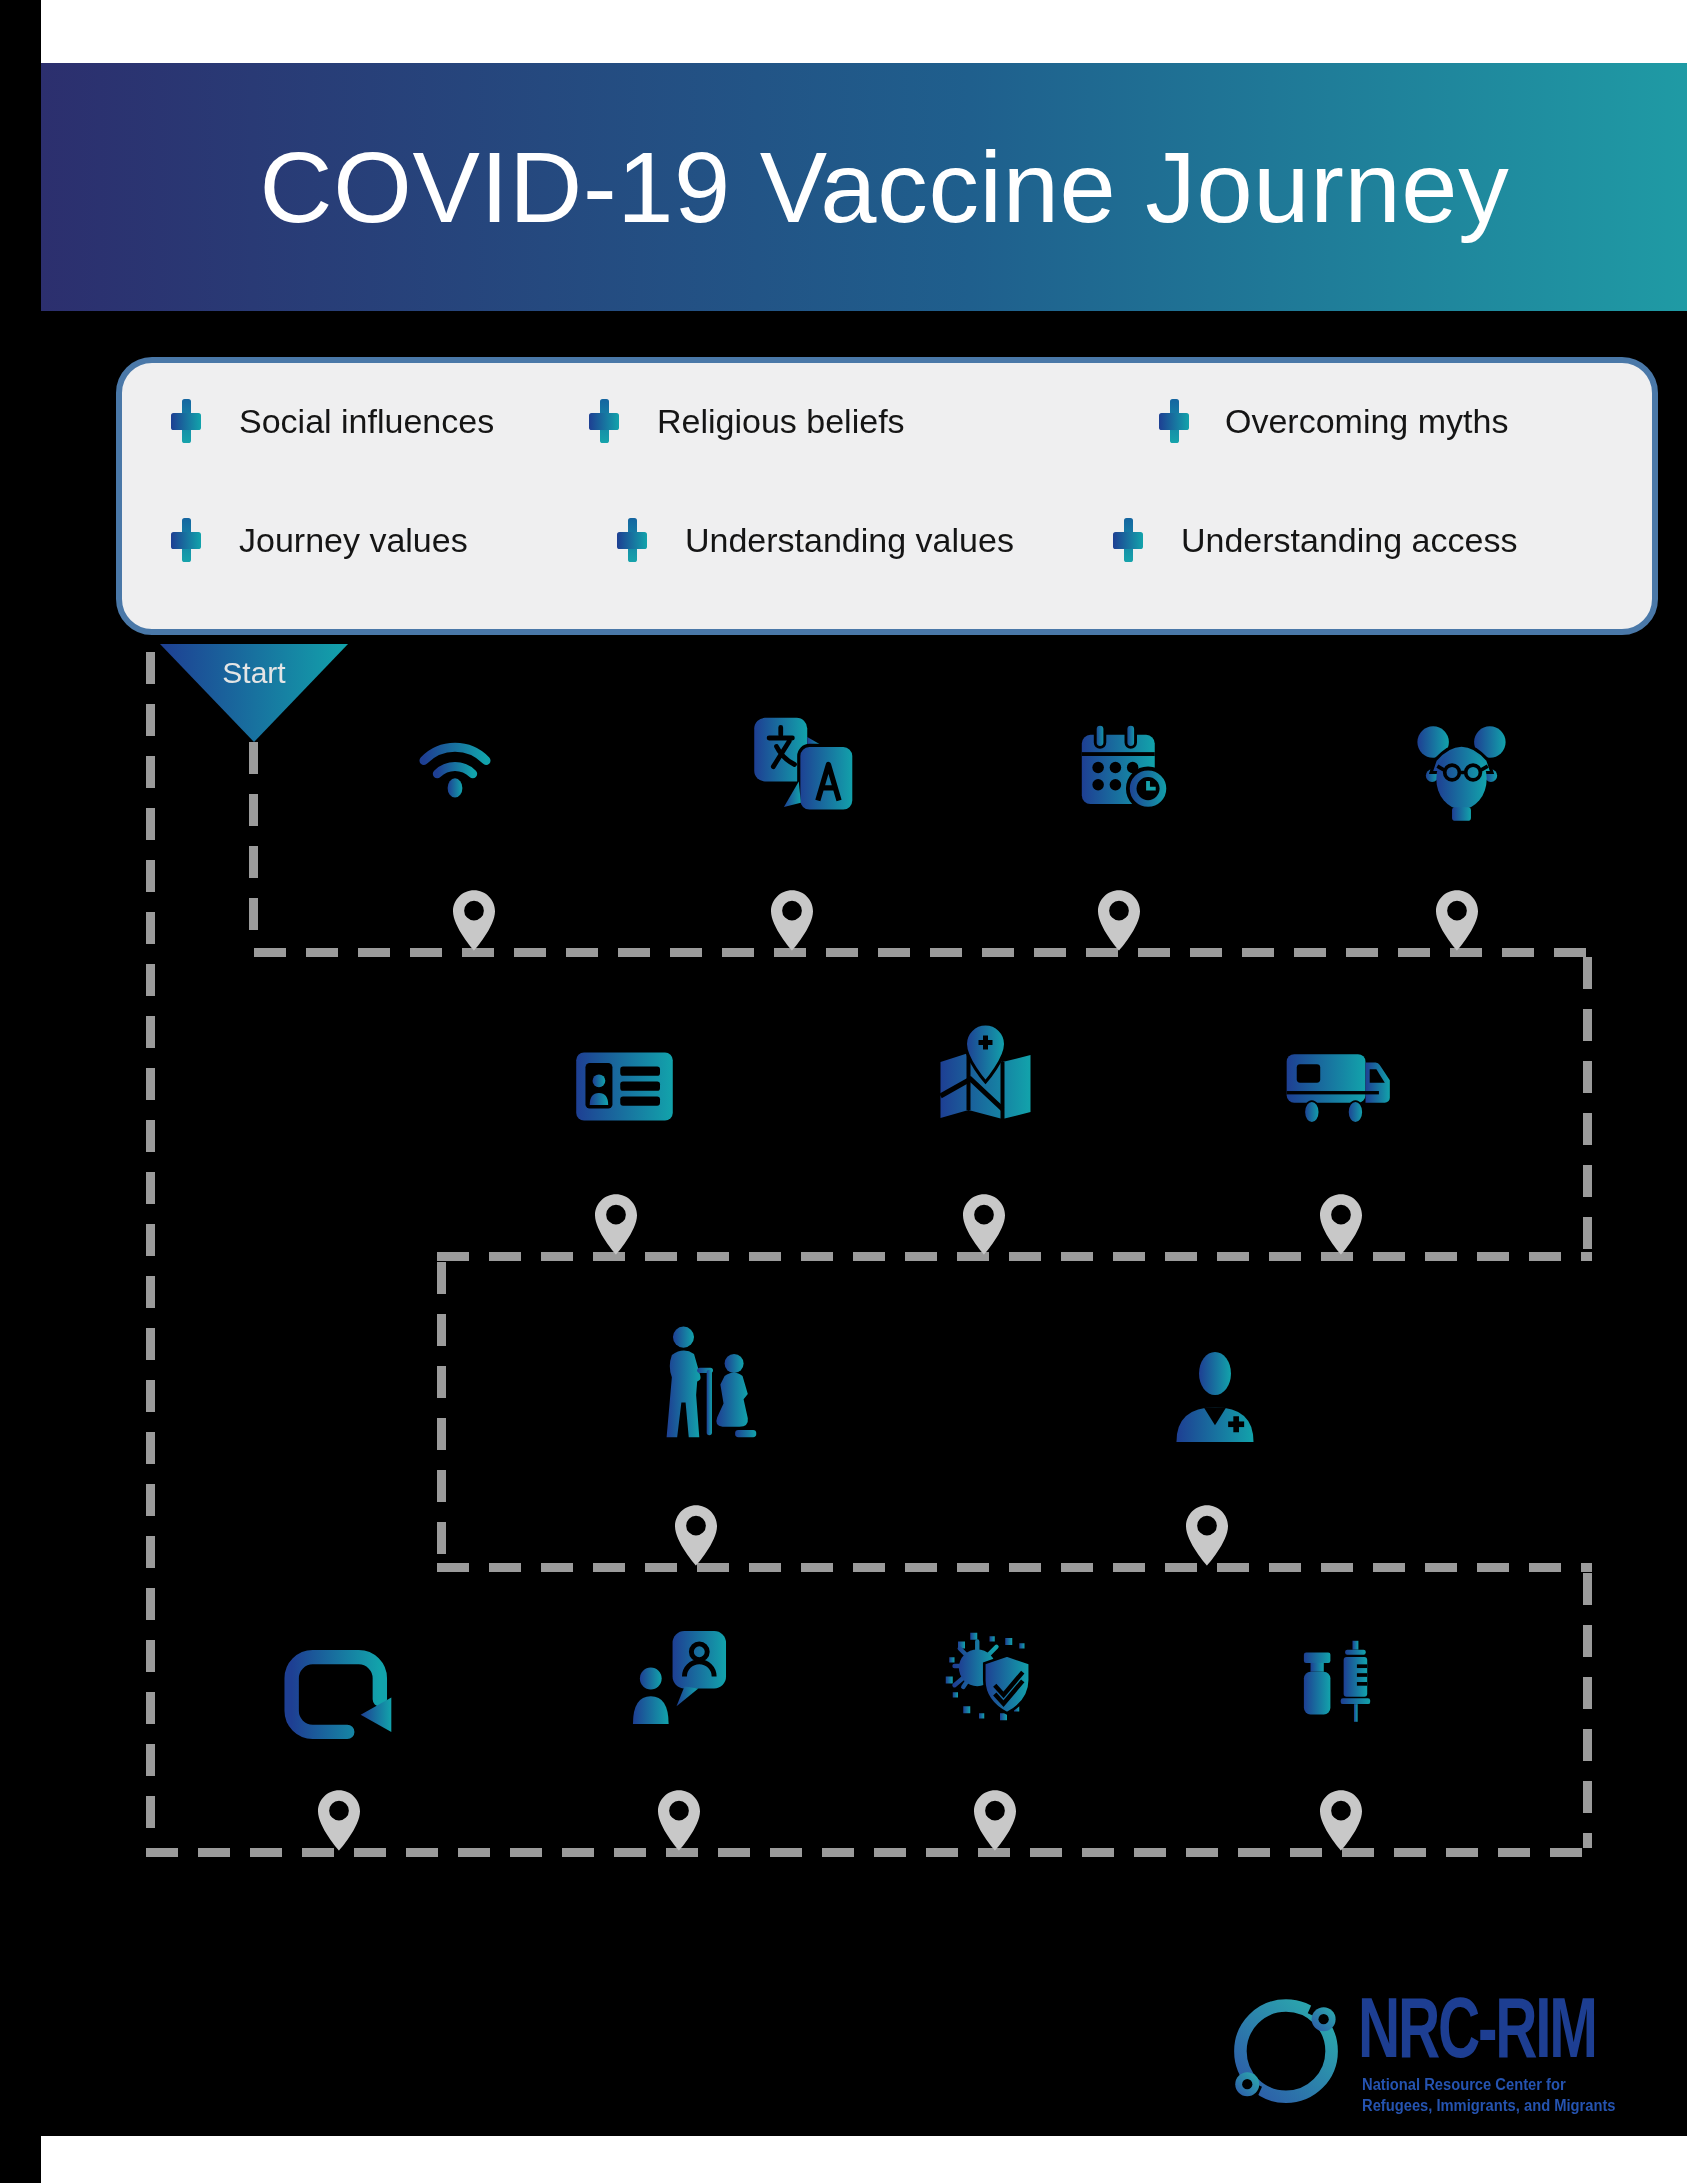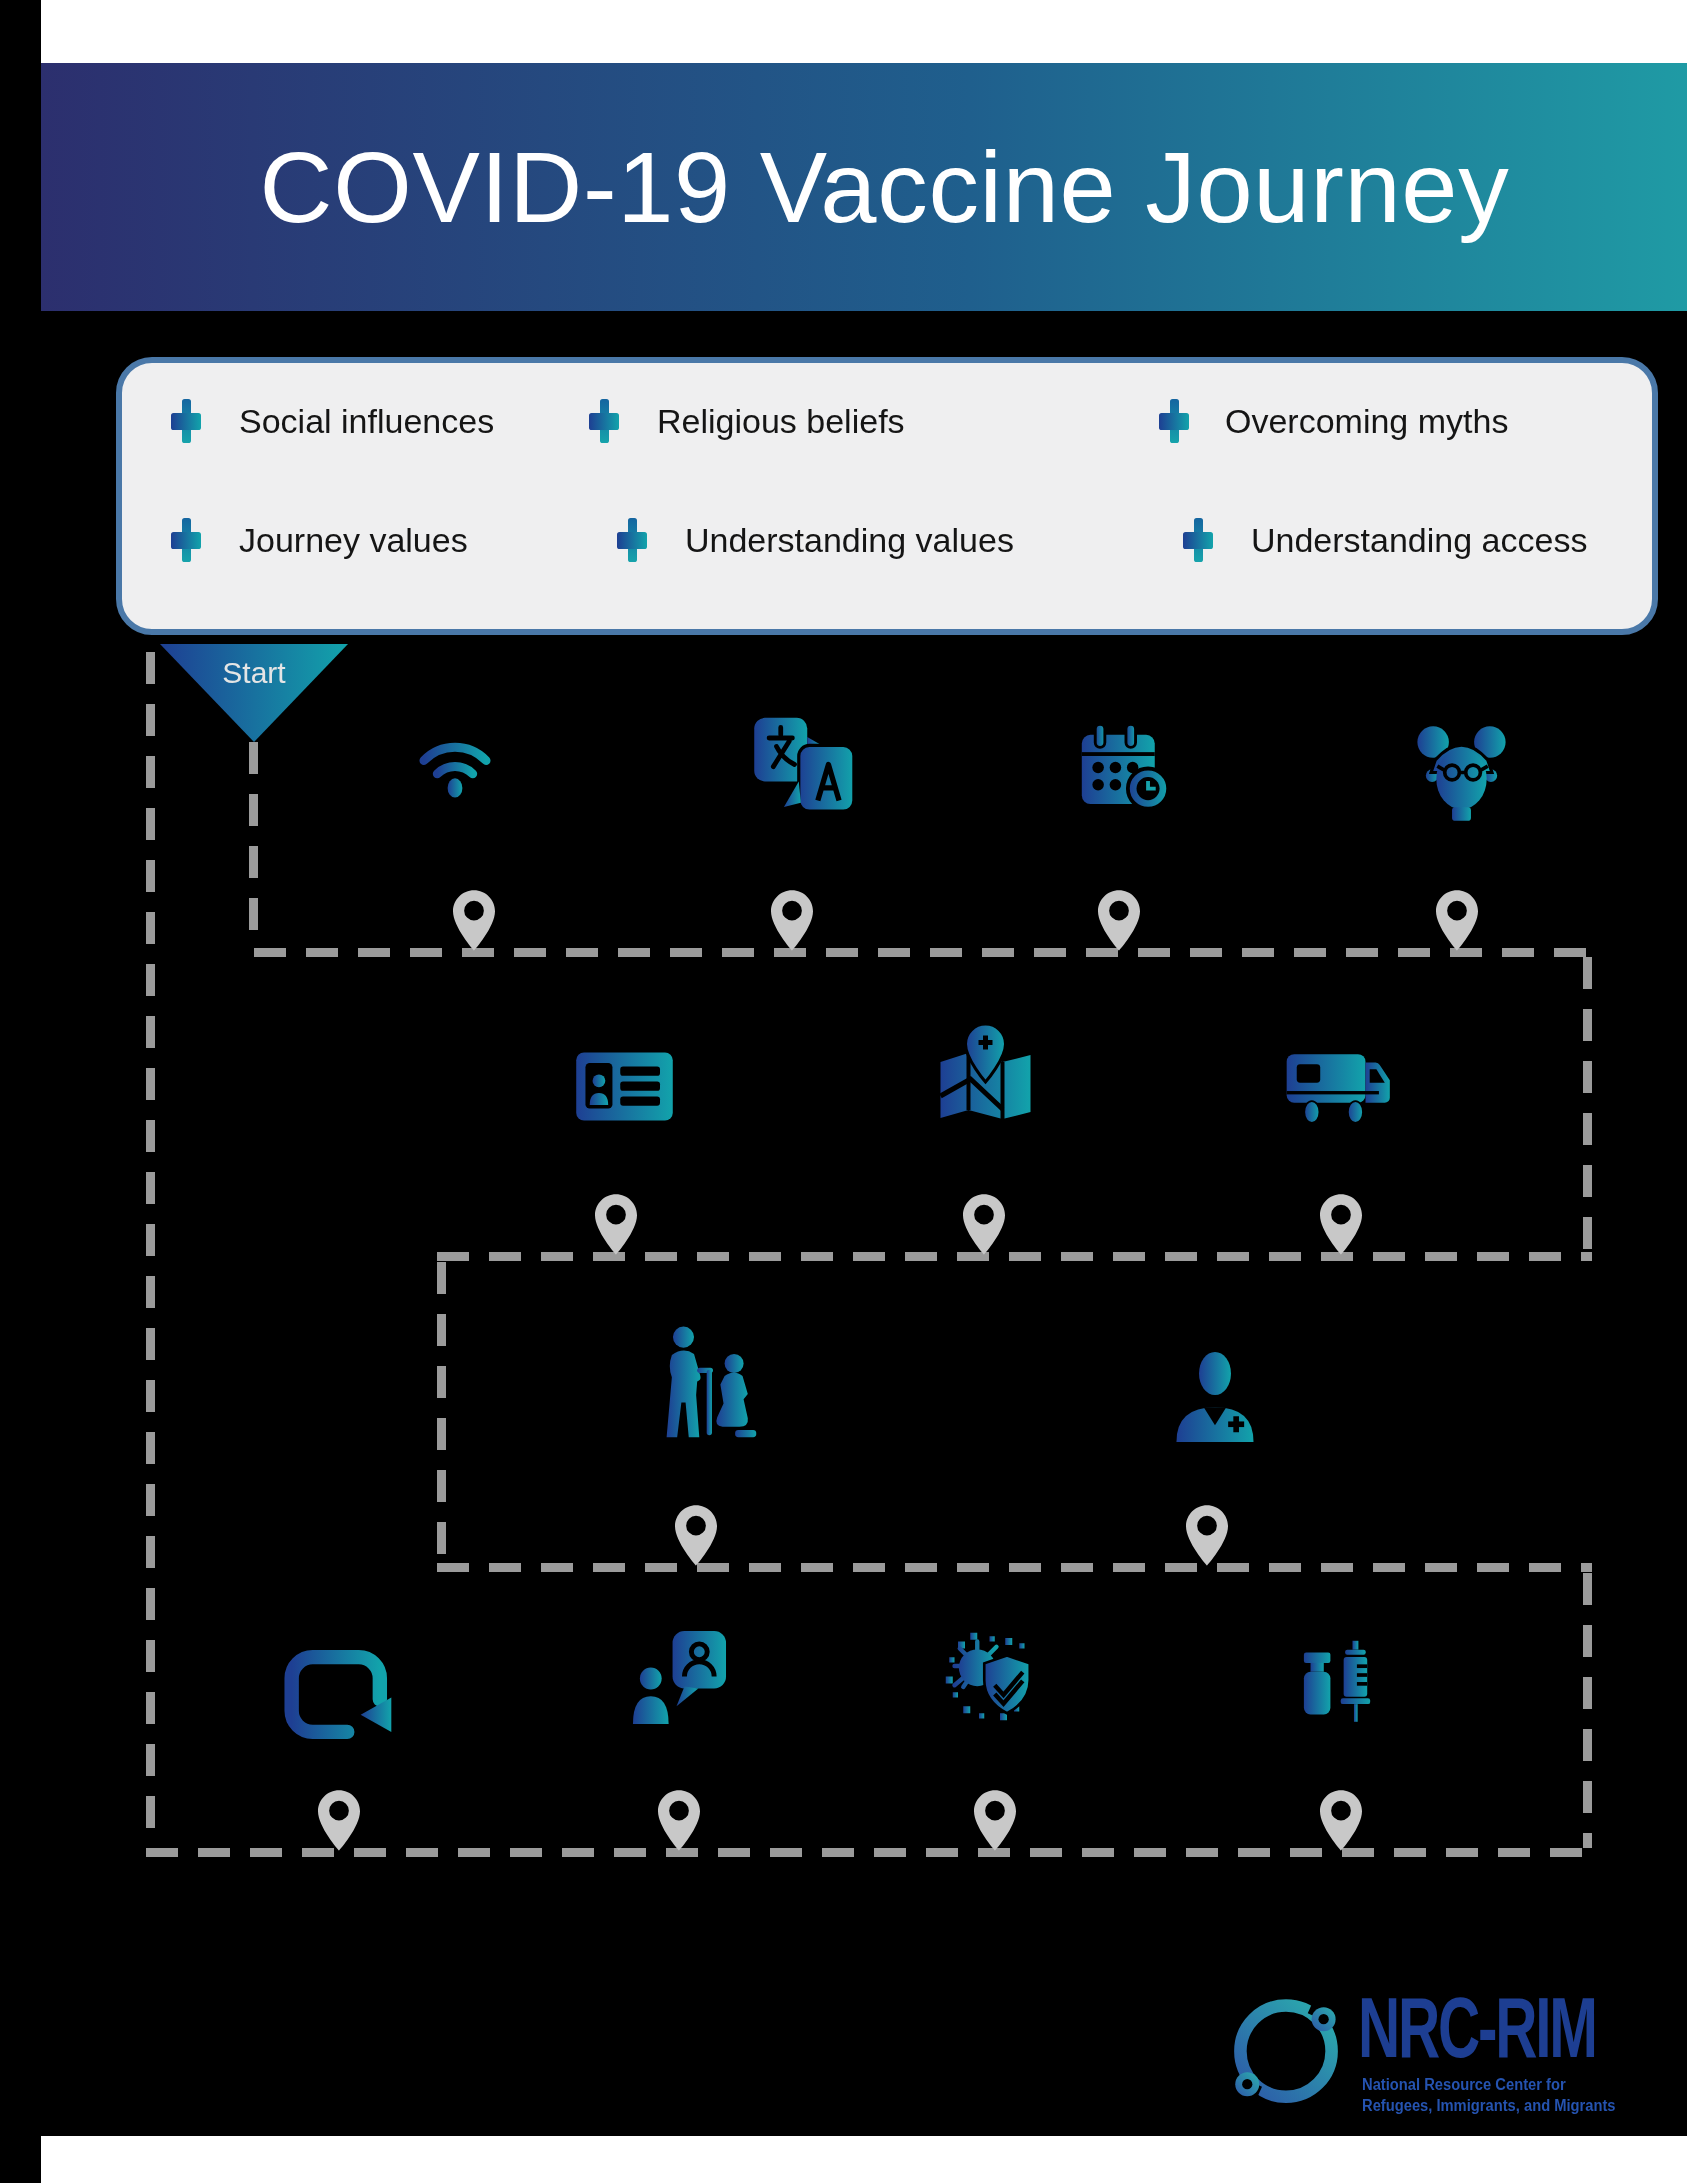--- a/index.html
+++ b/index.html
@@ -87,21 +87,21 @@
       </span>
     <span class="legend-label">Journey values</span>
   </div>
   <div class="abs legend-item" style="left:568px;top:517px;">
     <span class="plus">
         <span class="pv"></span>
         <span class="ph"></span>
       </span>
     <span class="legend-label">Understanding values</span>
   </div>
-  <div class="abs legend-item" style="left:1134px;top:517px;justify-content:center;">
+  <div class="abs legend-item" style="left:1064px;top:517px;justify-content:center;">
     <span class="plus">
         <span class="pv"></span>
         <span class="ph"></span>
       </span>
     <span class="legend-label">Understanding access</span>
   </div>
 
   
   <svg class="abs" style="left:119px;top:644px;" width="188" height="98" viewBox="0 0 284 148">
     <polygon points="0,0 284,0 142,148" fill="url(#ig)"></polygon>

